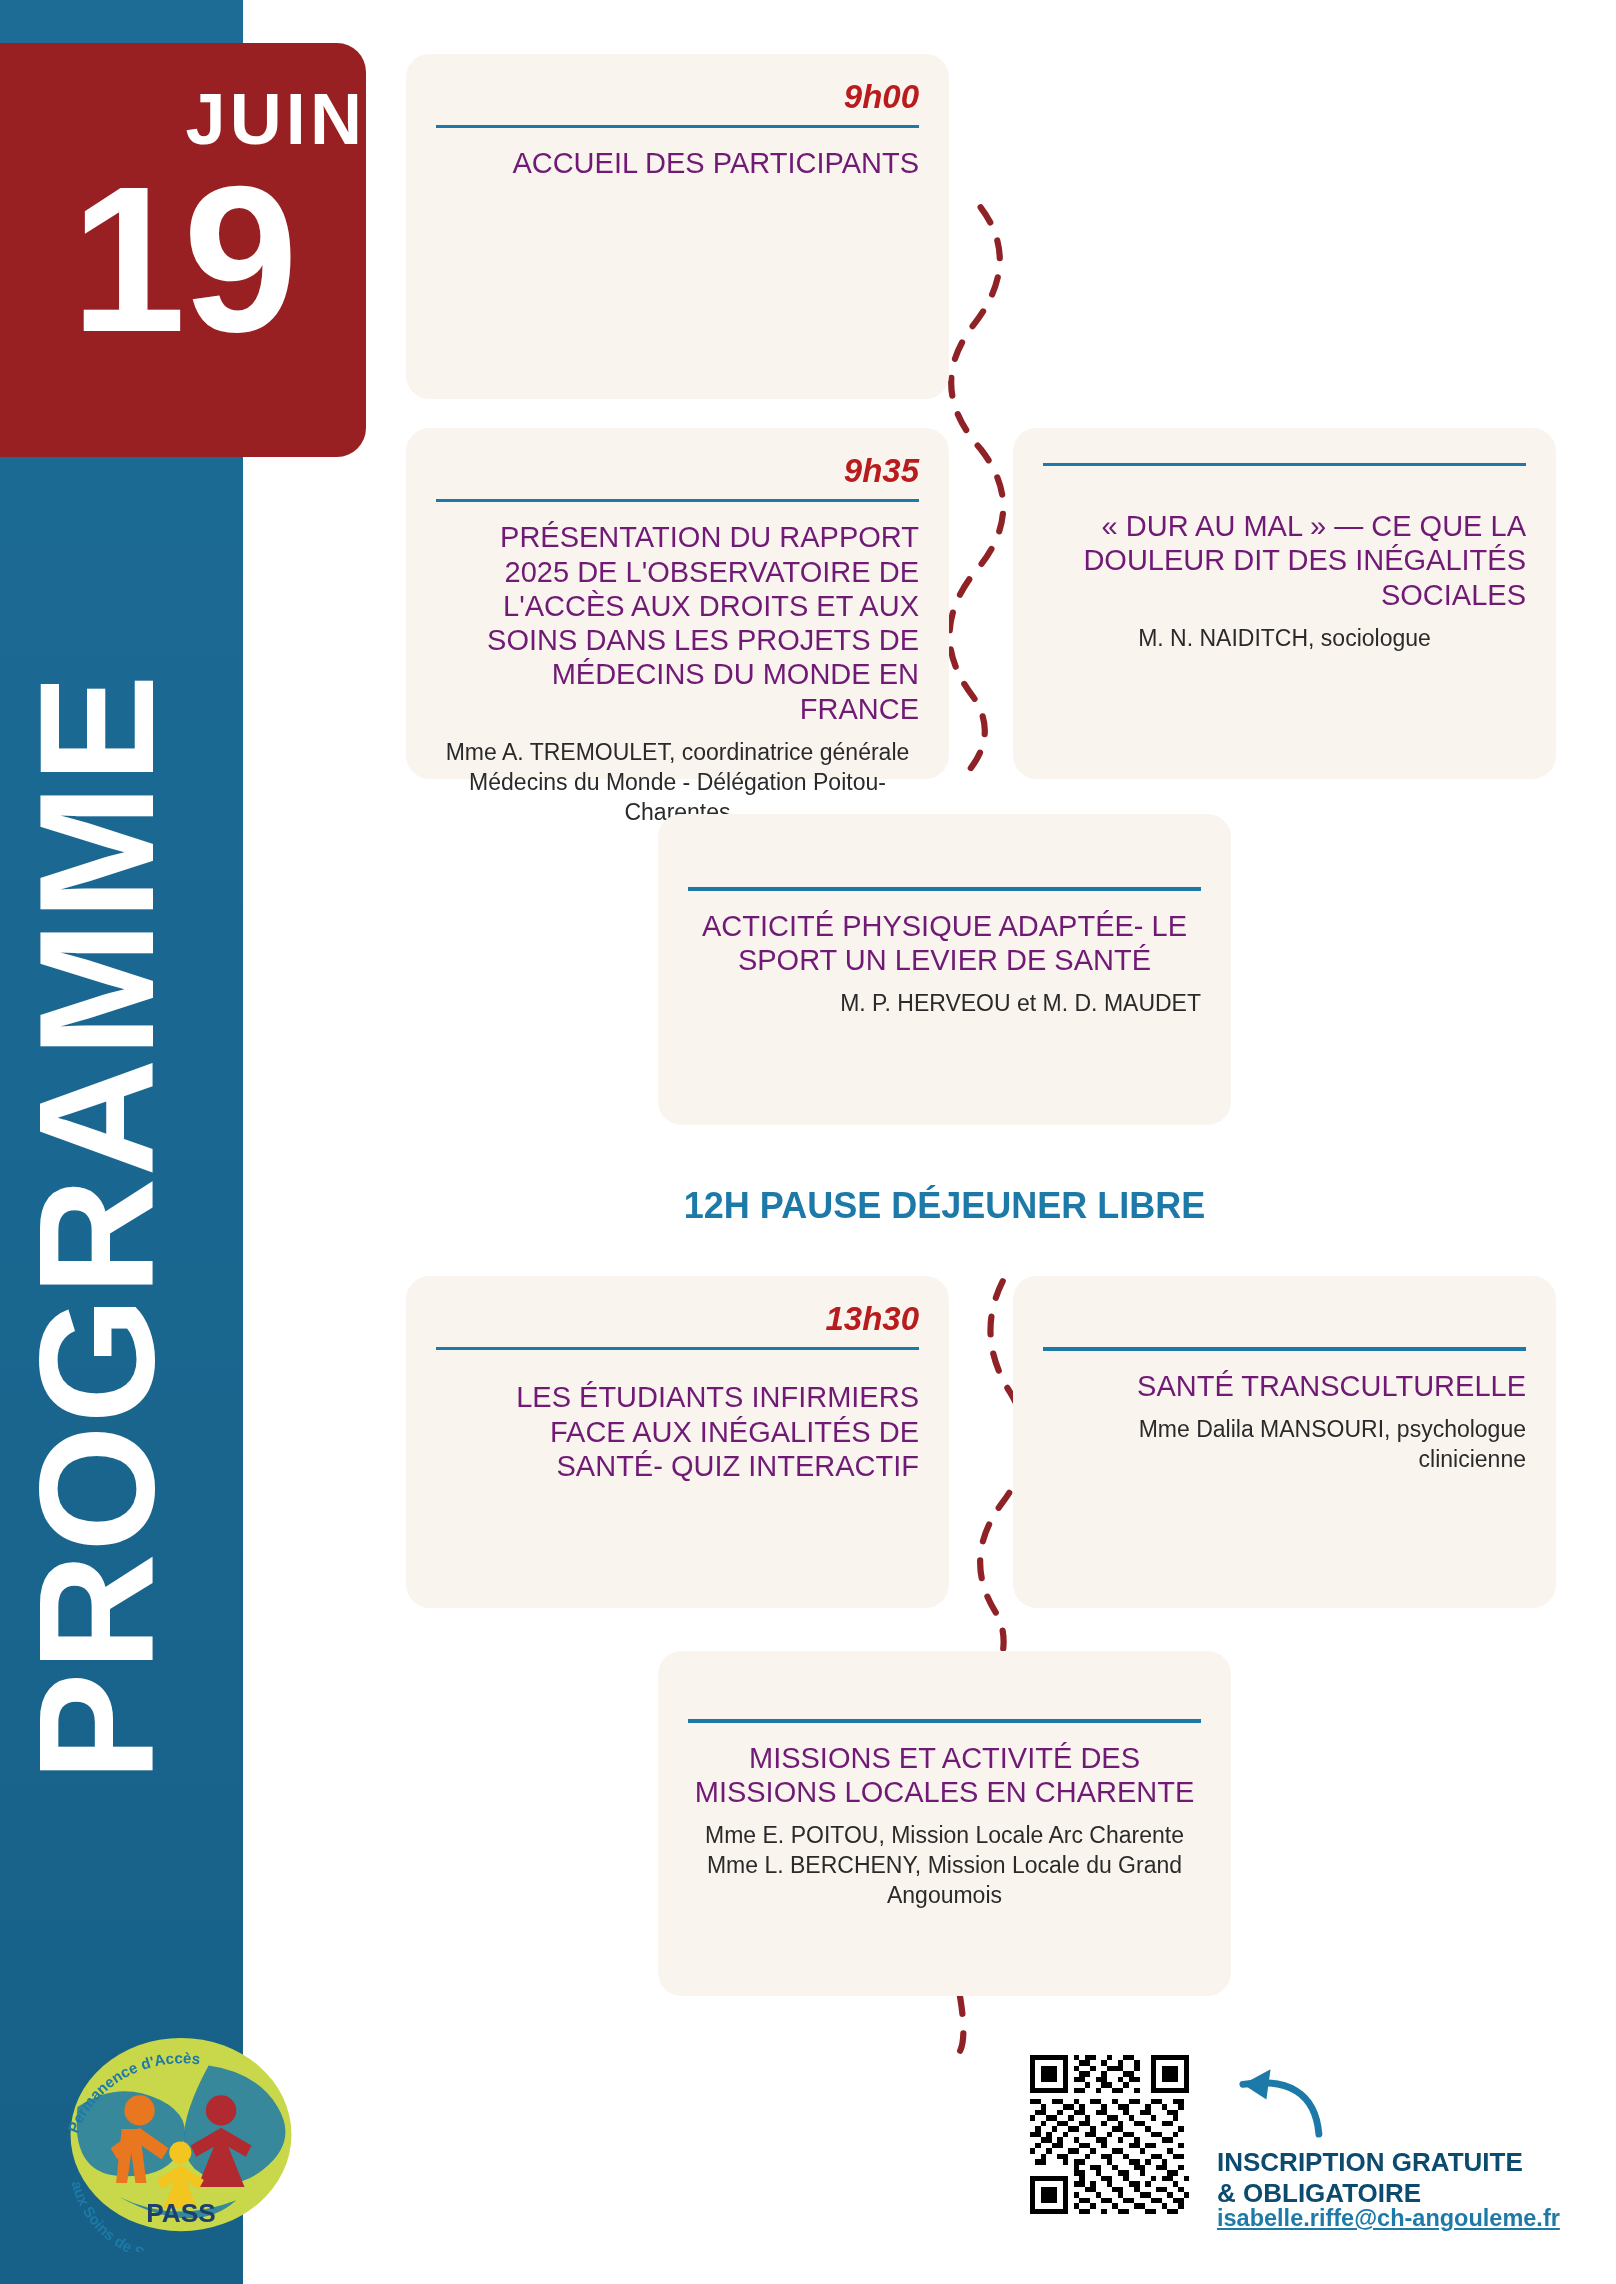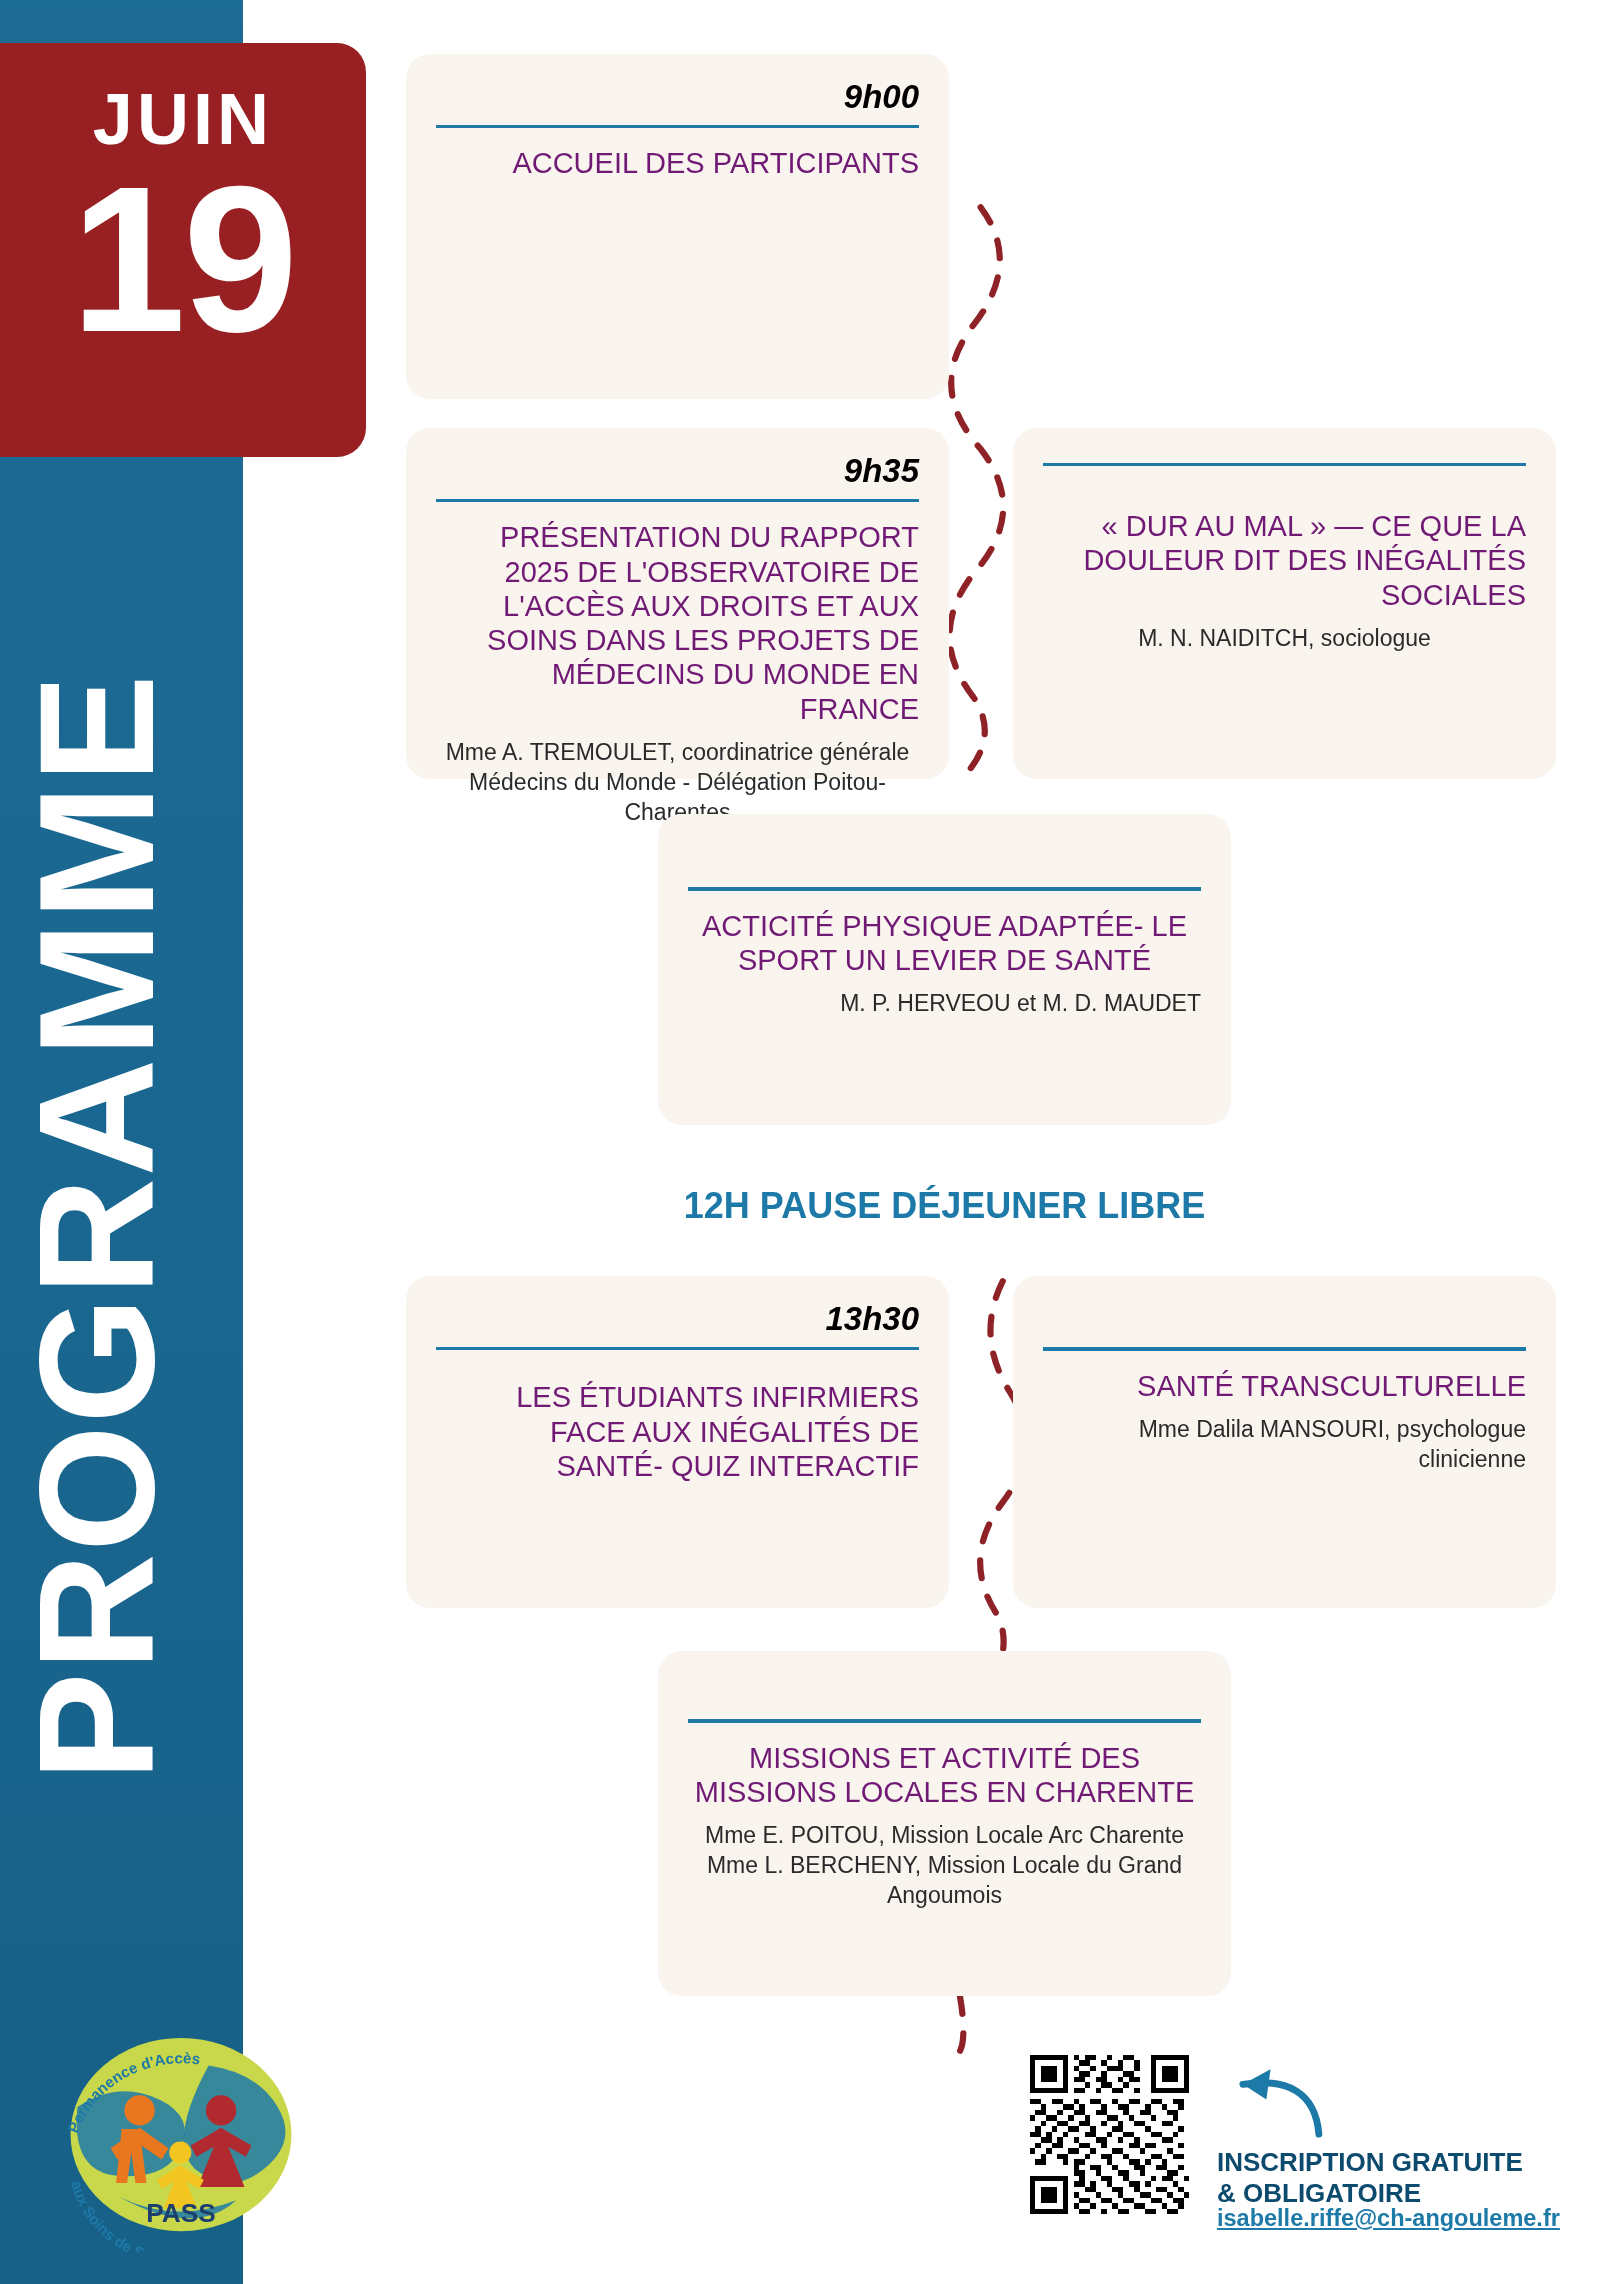--- a/index.html
+++ b/index.html
@@ -35,20 +35,21 @@
     border-bottom-right-radius: 29px;
     color: #ffffff;
     text-align: center;
   }
   .date-month {
     margin-top: 40px;
     font-size: 72px;
     font-weight: bold;
     letter-spacing: 4.1px;
     line-height: 1;
+    text-align: right;
   }
   .date-day {
     margin-top: -4.1px;
     font-size: 207px;
     font-weight: bold;
     line-height: 1.05;
     letter-spacing: -2.8px;
   }
 
   .programme-word {
@@ -75,21 +76,21 @@
   }
 
   
   .card {
     position: absolute;
     background: #faf4ee;
     border-radius: 23.5px;
     padding: 25px 30px;
   }
   .card .time {
-    color: #000000;
+    color: #b91c1c;
     font-size: 33px;
     font-style: italic;
     font-weight: bold;
     text-align: right;
     line-height: 1.1;
   }
   .rule {
     height: 3.5px;
     background: #1d7aa8;
     margin: 9.7px 0 18px 0;

